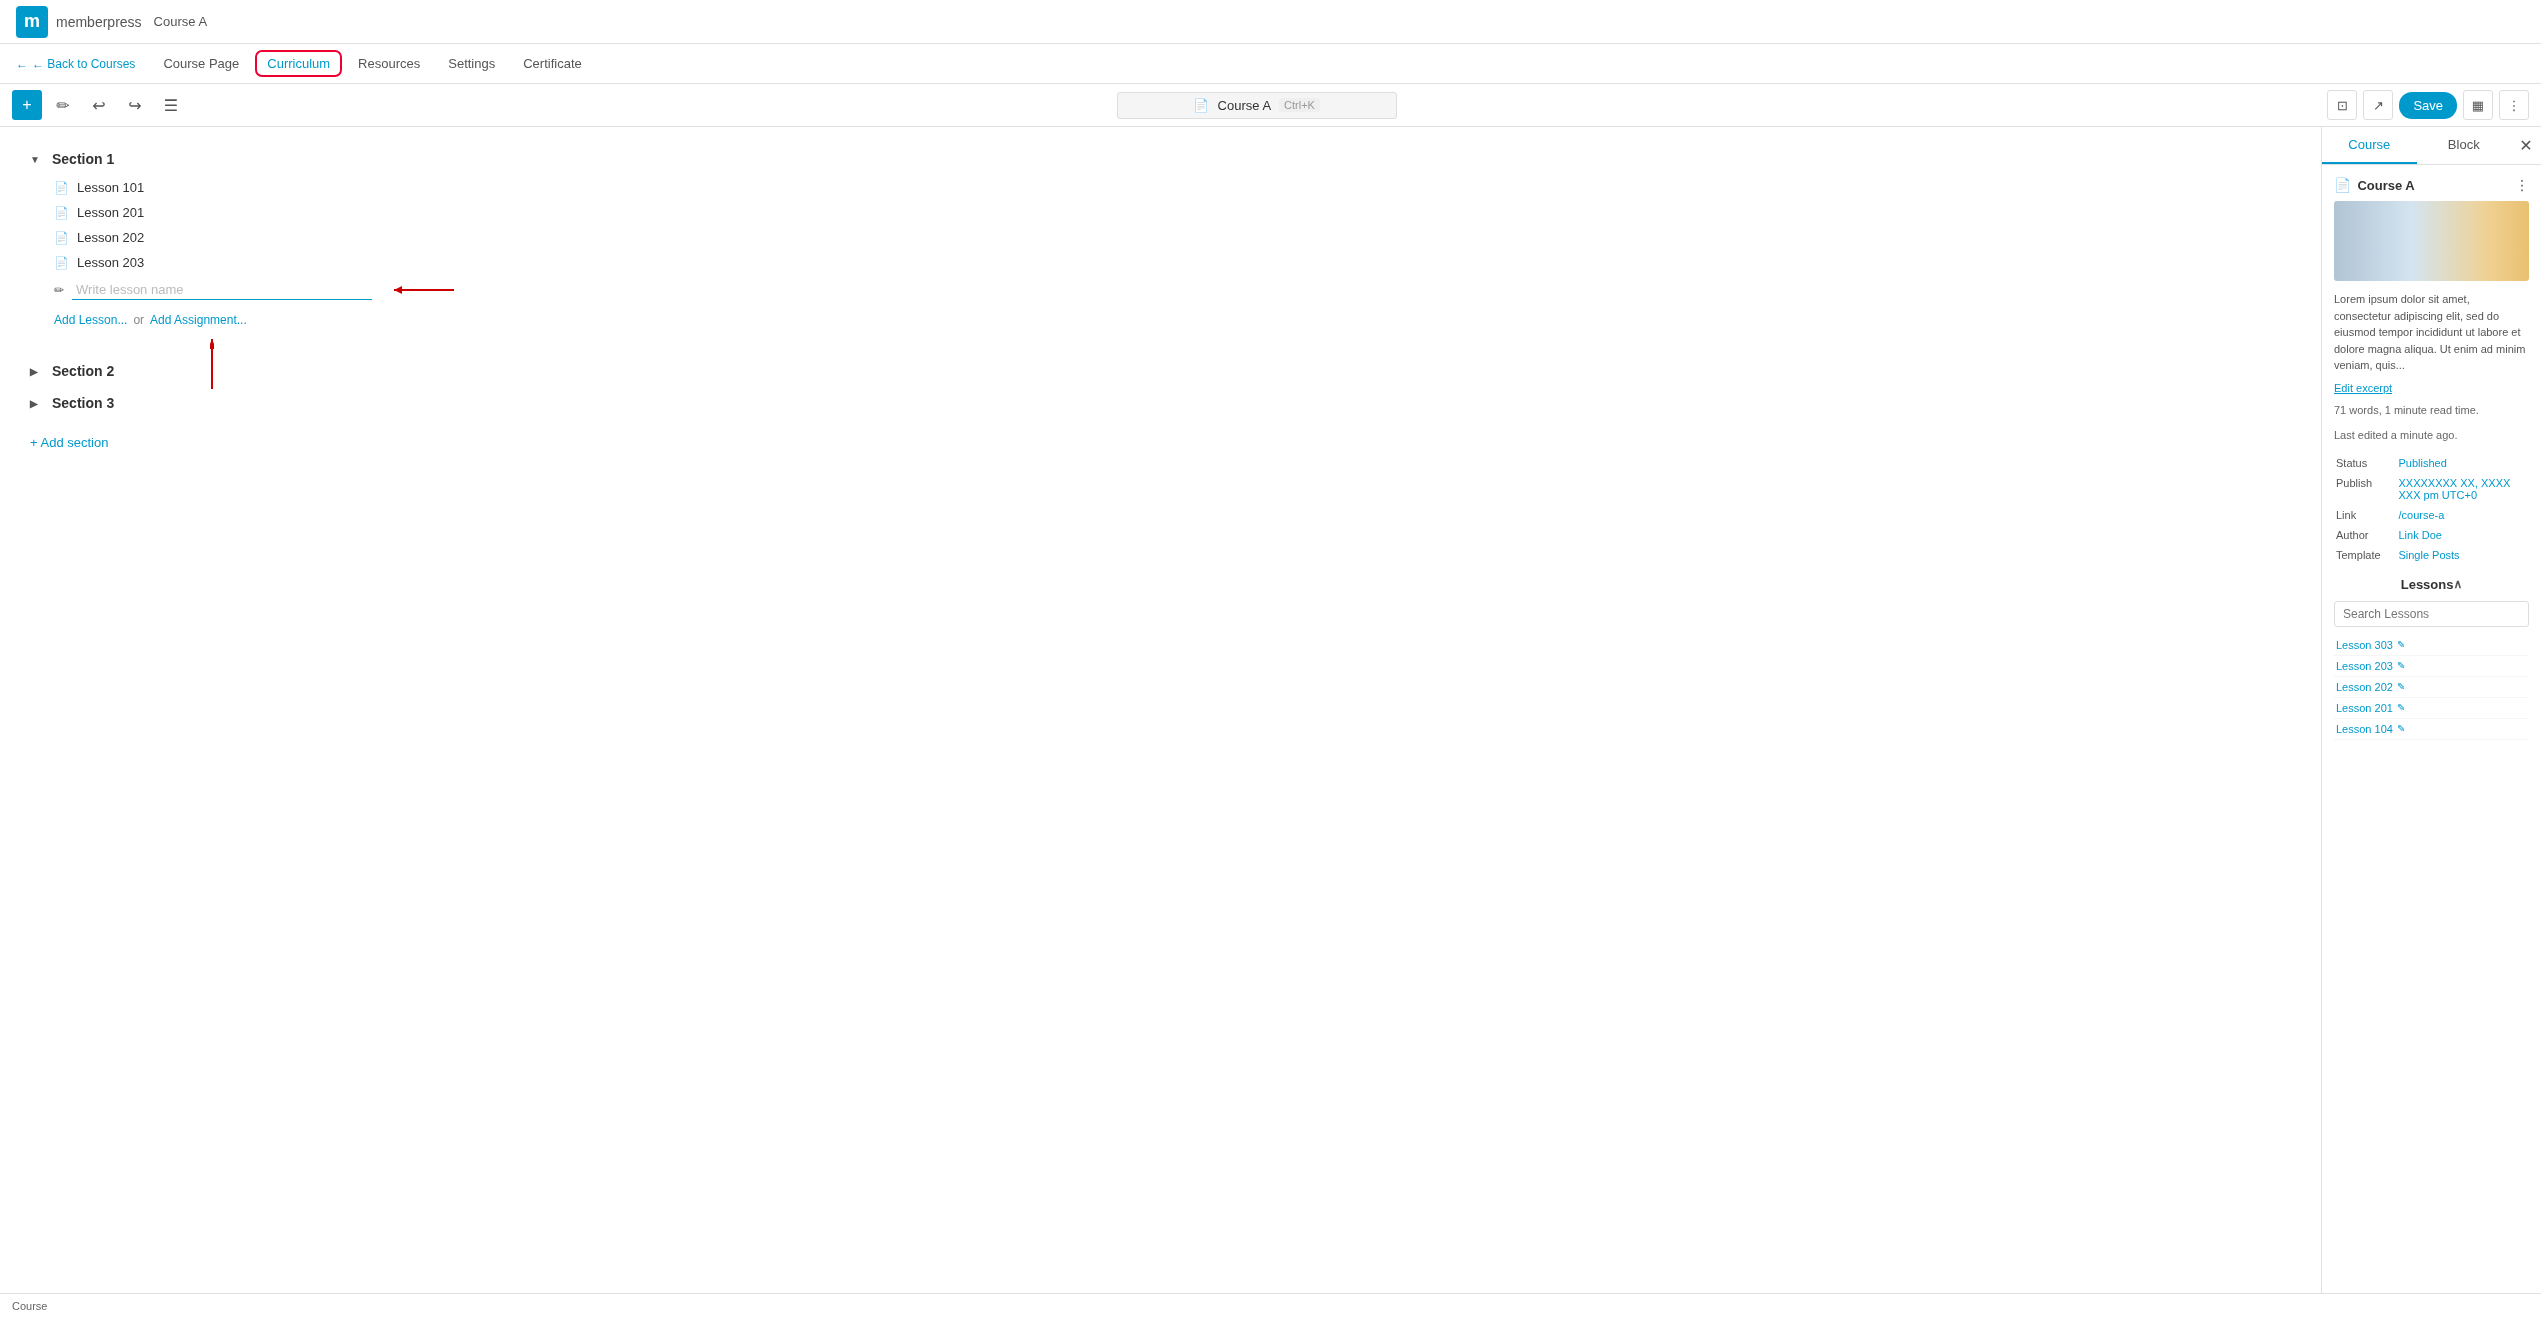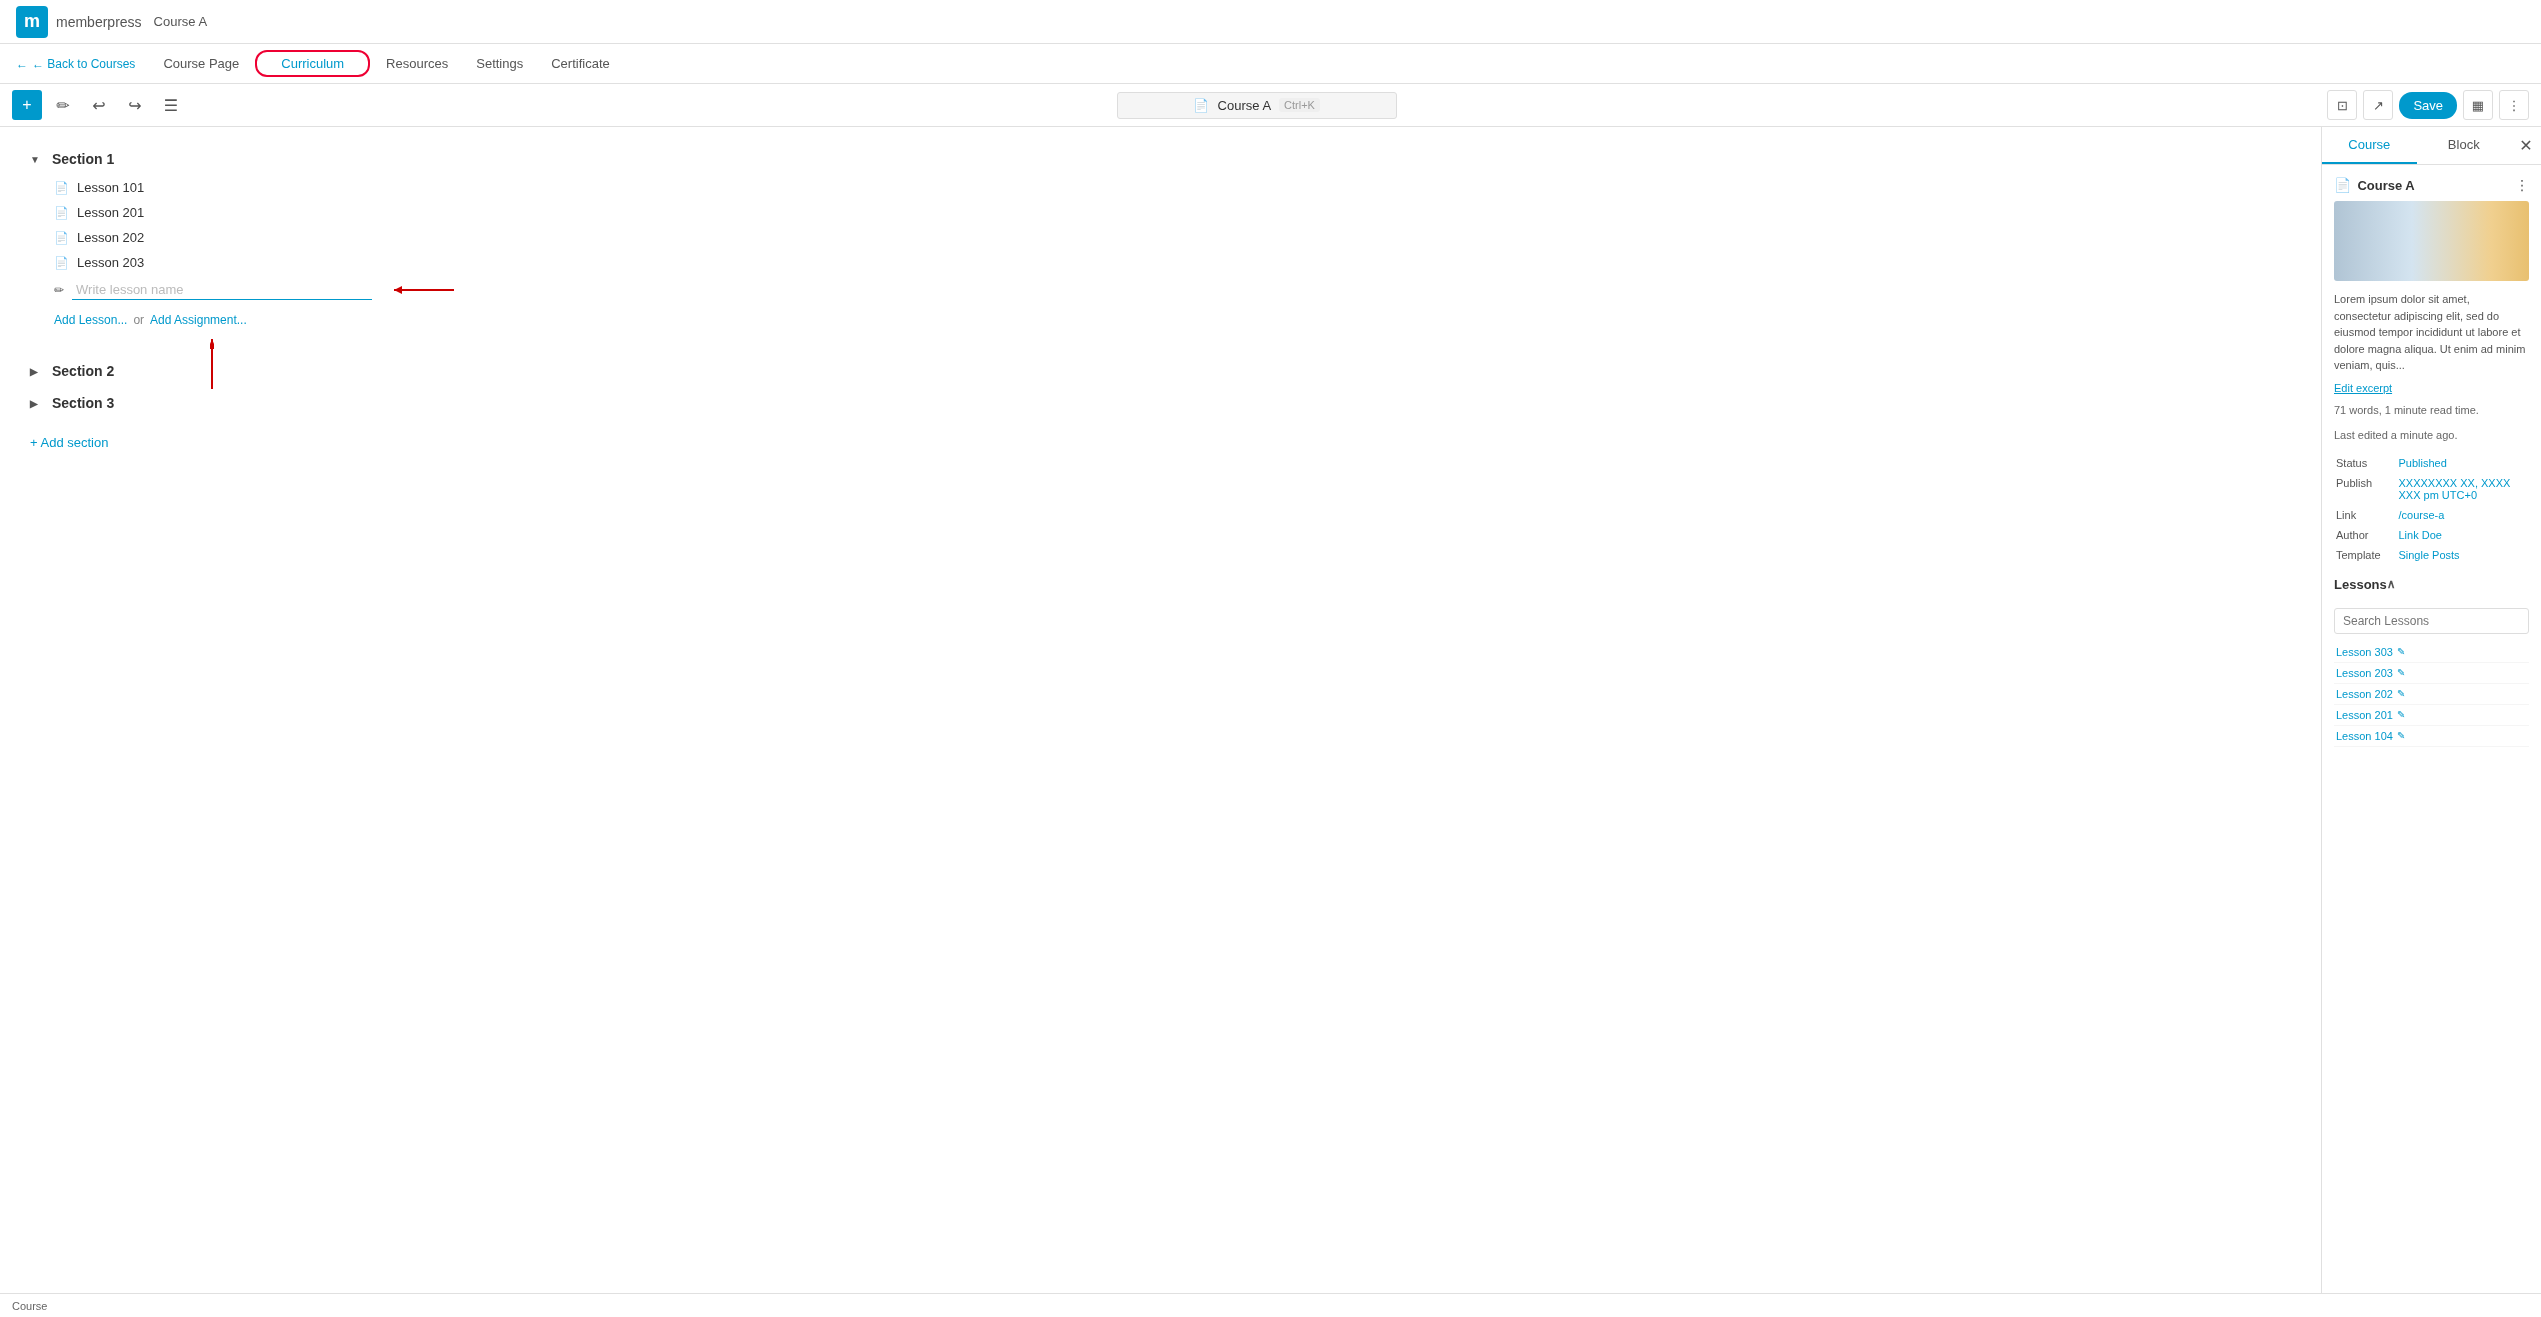--- a/index.html
+++ b/index.html
@@ -9,21 +9,21 @@
     .top-bar { display: flex; align-items: center; padding: 0 16px; height: 44px; border-bottom: 1px solid #e0e0e0; background: #fff; gap: 12px; }
     .logo-area { display: flex; align-items: center; gap: 8px; }
     .logo-m { width: 32px; height: 32px; background: #0099cc; border-radius: 4px; display: flex; align-items: center; justify-content: center; color: white; font-weight: bold; font-size: 18px; }
     .logo-text { font-size: 14px; color: #555; font-weight: 500; }
     .course-name-top { font-size: 13px; color: #555; margin-left: 4px; }
 
     
     .nav-tabs { display: flex; align-items: center; padding: 0 16px; height: 40px; border-bottom: 1px solid #e0e0e0; background: #fff; gap: 4px; }
     .back-link { font-size: 12px; color: #0099cc; text-decoration: none; display: flex; align-items: center; gap: 4px; margin-right: 12px; cursor: pointer; }
     .nav-tab { padding: 6px 12px; font-size: 13px; color: #555; cursor: pointer; border-radius: 2px; }
-    .nav-tab.active { color: #0099cc; border: 2px solid #e03; padding: 4px 24px; border-radius: 12px; }
+    .nav-tab.active { color: #0099cc; border: 2px solid #e03; padding: 4px 10px; border-radius: 7px; }
 
     
     .toolbar { display: flex; align-items: center; padding: 6px 12px; border-bottom: 1px solid #e0e0e0; background: #fff; gap: 6px; }
     .toolbar-btn { width: 30px; height: 30px; border: none; background: transparent; cursor: pointer; border-radius: 3px; display: flex; align-items: center; justify-content: center; color: #555; font-size: 16px; }
     .toolbar-btn.blue { background: #0099cc; color: white; border-radius: 3px; }
     .toolbar-spacer { flex: 1; }
     .doc-title-area { display: flex; align-items: center; gap: 8px; padding: 5px 12px; background: #f5f5f5; border: 1px solid #ddd; border-radius: 3px; min-width: 280px; justify-content: center; }
     .doc-title-text { font-size: 13px; color: #333; }
     .shortcut-badge { font-size: 11px; color: #999; background: #efefef; padding: 1px 5px; border-radius: 3px; }
     .toolbar-right { display: flex; align-items: center; gap: 6px; }
@@ -64,21 +64,21 @@
     .thumb-img-placeholder { width: 100%; height: 100%; background: linear-gradient(to right, #b0c4d4 0%, #d4e4f0 40%, #f0d090 80%, #e8c070 100%); }
     .panel-description { font-size: 11px; color: #555; line-height: 1.5; margin-bottom: 8px; }
     .edit-excerpt-link { font-size: 11px; color: #0099cc; cursor: pointer; text-decoration: underline; margin-bottom: 8px; display: block; }
     .panel-meta { font-size: 11px; color: #666; margin-bottom: 8px; line-height: 1.6; }
     .panel-table { width: 100%; font-size: 11px; border-collapse: collapse; margin-bottom: 12px; }
     .panel-table tr td { padding: 4px 2px; vertical-align: top; }
     .panel-table .label-cell { color: #555; white-space: nowrap; padding-right: 8px; }
     .panel-table .value-cell { color: #333; }
     .panel-table .link-cell { color: #0099cc; cursor: pointer; }
     .lessons-section { margin-top: 4px; }
-    .lessons-header { display: flex; align-items: center; justify-content: flex-start; font-size: 13px; font-weight: 600; color: #333; margin-bottom: 16px; }
+    .lessons-header { display: flex; align-items: center; justify-content: center; font-size: 13px; font-weight: 600; color: #333; margin-bottom: 9px; }
     .lessons-collapse { cursor: pointer; font-size: 12px; color: #555; }
     .search-lessons { width: 100%; padding: 5px 8px; border: 1px solid #ddd; border-radius: 3px; font-size: 12px; outline: none; margin-bottom: 8px; }
     .lesson-list-item { display: flex; align-items: center; gap: 4px; padding: 4px 2px; font-size: 11px; color: #333; border-bottom: 1px solid #f5f5f5; text-align: right; }
     .lesson-list-link { color: #0099cc; cursor: pointer; }
     .edit-icon-small { font-size: 10px; color: #0099cc; }
 
     
     .status-bar { height: 24px; background: #fff; border-top: 1px solid #e0e0e0; display: flex; align-items: center; padding: 0 12px; font-size: 11px; color: #666; }
 
     

